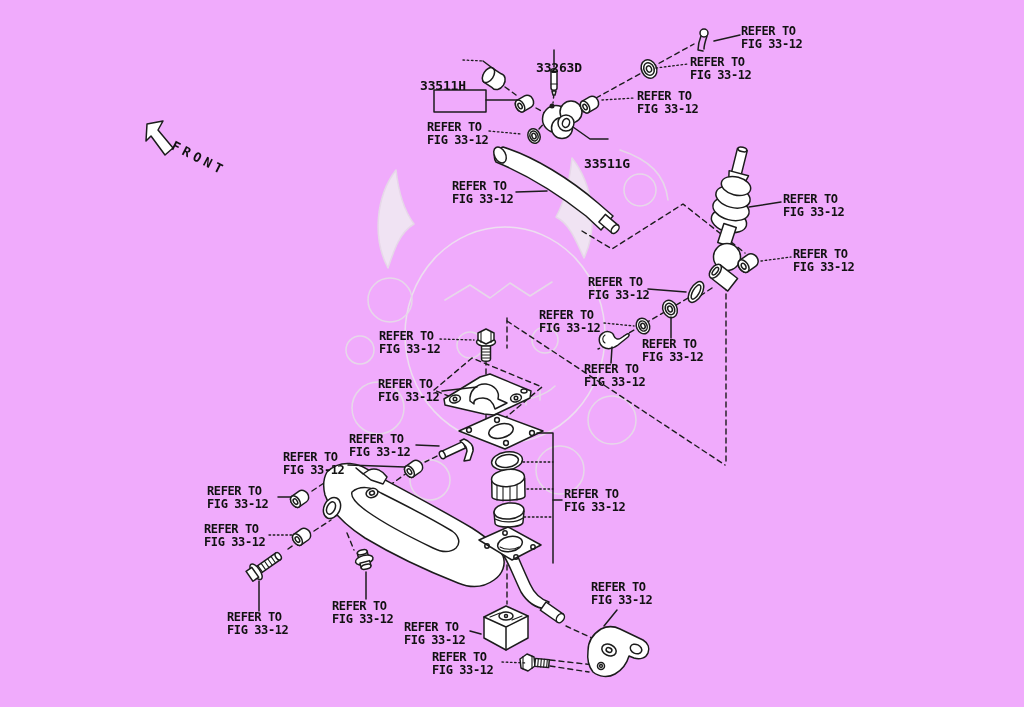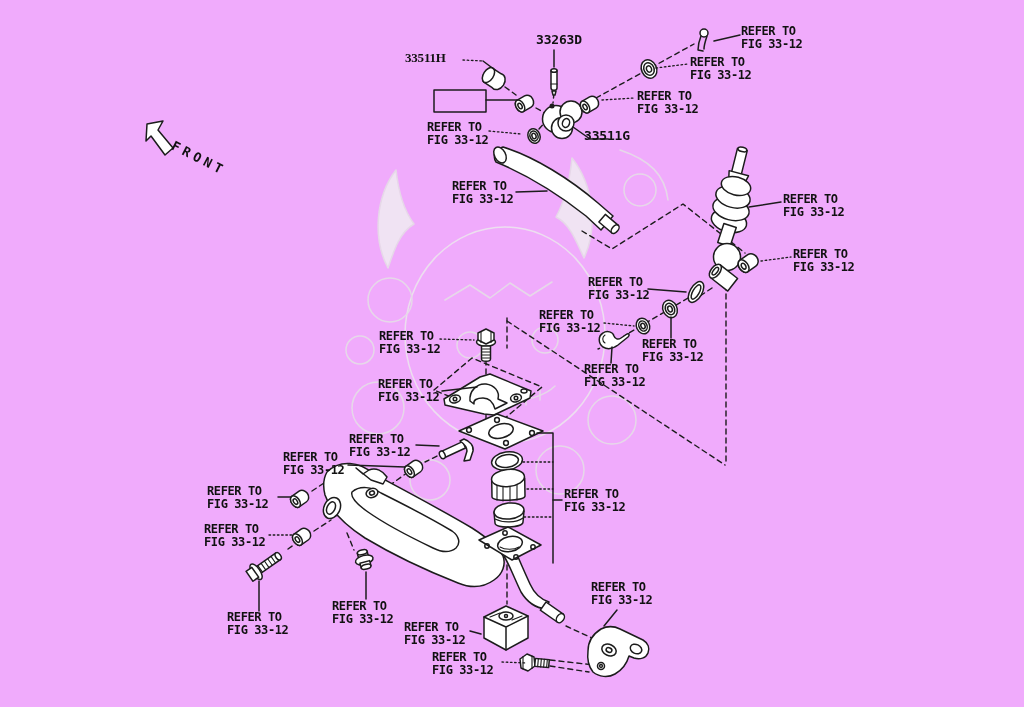--- a/index.html
+++ b/index.html
@@ -11,21 +11,21 @@
   .blk{fill:#1c1c1c;stroke:none;}
   .dash{stroke-dasharray:5,4;stroke-width:1.4;}
   .dot{stroke-dasharray:1.6,2.6;stroke-width:1.3;}
   .thin{stroke-width:1.1;}
   .wm{stroke:#e4e4e4;}
   .wmf{fill:#f1f1f1;stroke:#e4e4e4;}
   .wmt{stroke:#ececec;}
   .ref-label{position:absolute;font-size:12px;line-height:13px;font-weight:bold;
              letter-spacing:-0.4px;color:#111;white-space:nowrap;}
   .part-no{position:absolute;font-size:13px;line-height:14px;font-weight:bold;
-           letter-spacing:-0.2px;color:#111;white-space:nowrap;}
+           letter-spacing:-0.2px;color:#111;white-space:nowrap;margin-top:28px;}
   #front-label{position:absolute;left:176px;top:138px;font-size:13px;font-weight:bold;
                letter-spacing:4px;color:#111;transform:rotate(27deg);transform-origin:left top;}
   #diagram-code{position:absolute;left:962px;top:721px;font-size:11.5px;font-weight:bold;
                 letter-spacing:0.3px;color:#111;}
 </style>
 </head>
 <body>
 
 <div id="stage">
 
@@ -448,21 +448,21 @@
         <div>FIG 33-12</div>
       </div>
       <div class="ref-label" style="left: 404px; top: 621px;">
         <div>REFER TO</div>
         <div>FIG 33-12</div>
       </div>
       <div class="ref-label" style="left: 432px; top: 651px;">
         <div>REFER TO</div>
         <div>FIG 33-12</div>
       </div>
-      <div class="part-no" style="left: 405px; top: 51px; font-family: Liberation Serif, serif;">33511H</div>
+      <div class="part-no" style="left: 420px; top: 51px;">33511H</div>
       <div class="part-no" style="left: 536px; top: 33px;">33263D</div>
       <div class="part-no" style="left: 584px; top: 129px;">33511G</div>
     </div>
 
 <div id="front-label">FRONT</div>
 
 <div id="diagram-code">334531A</div>
 
 </div>
 

